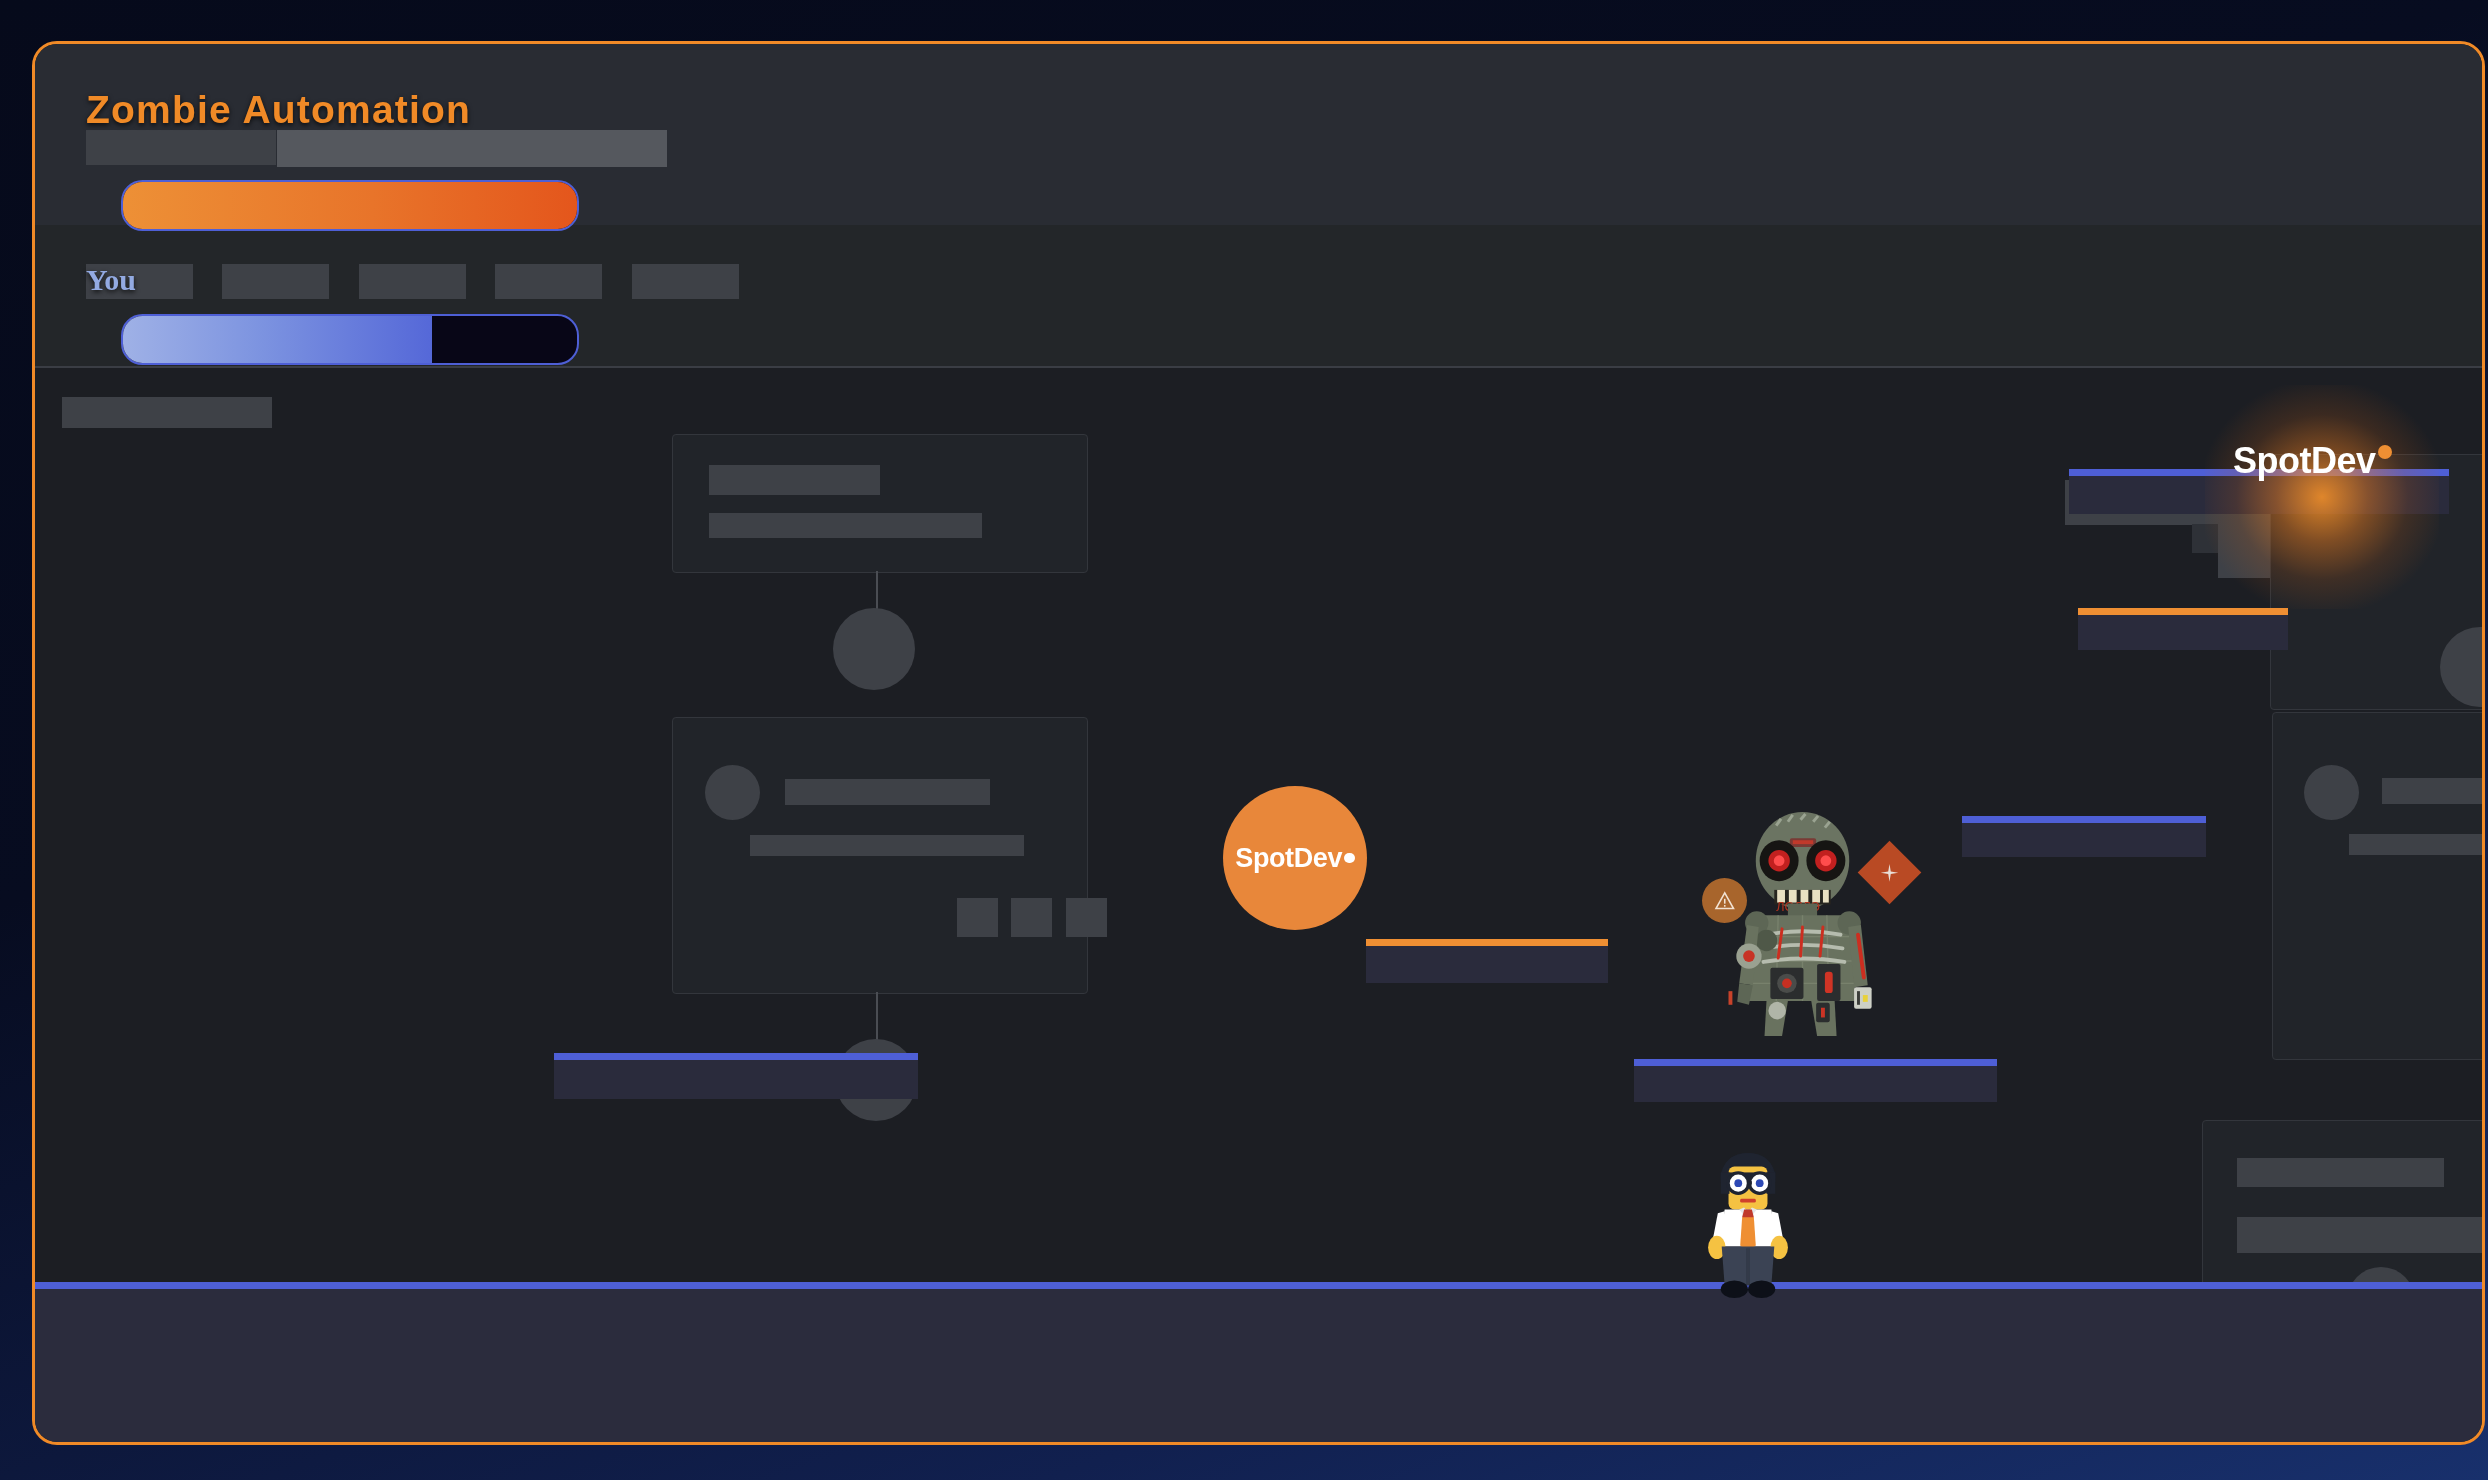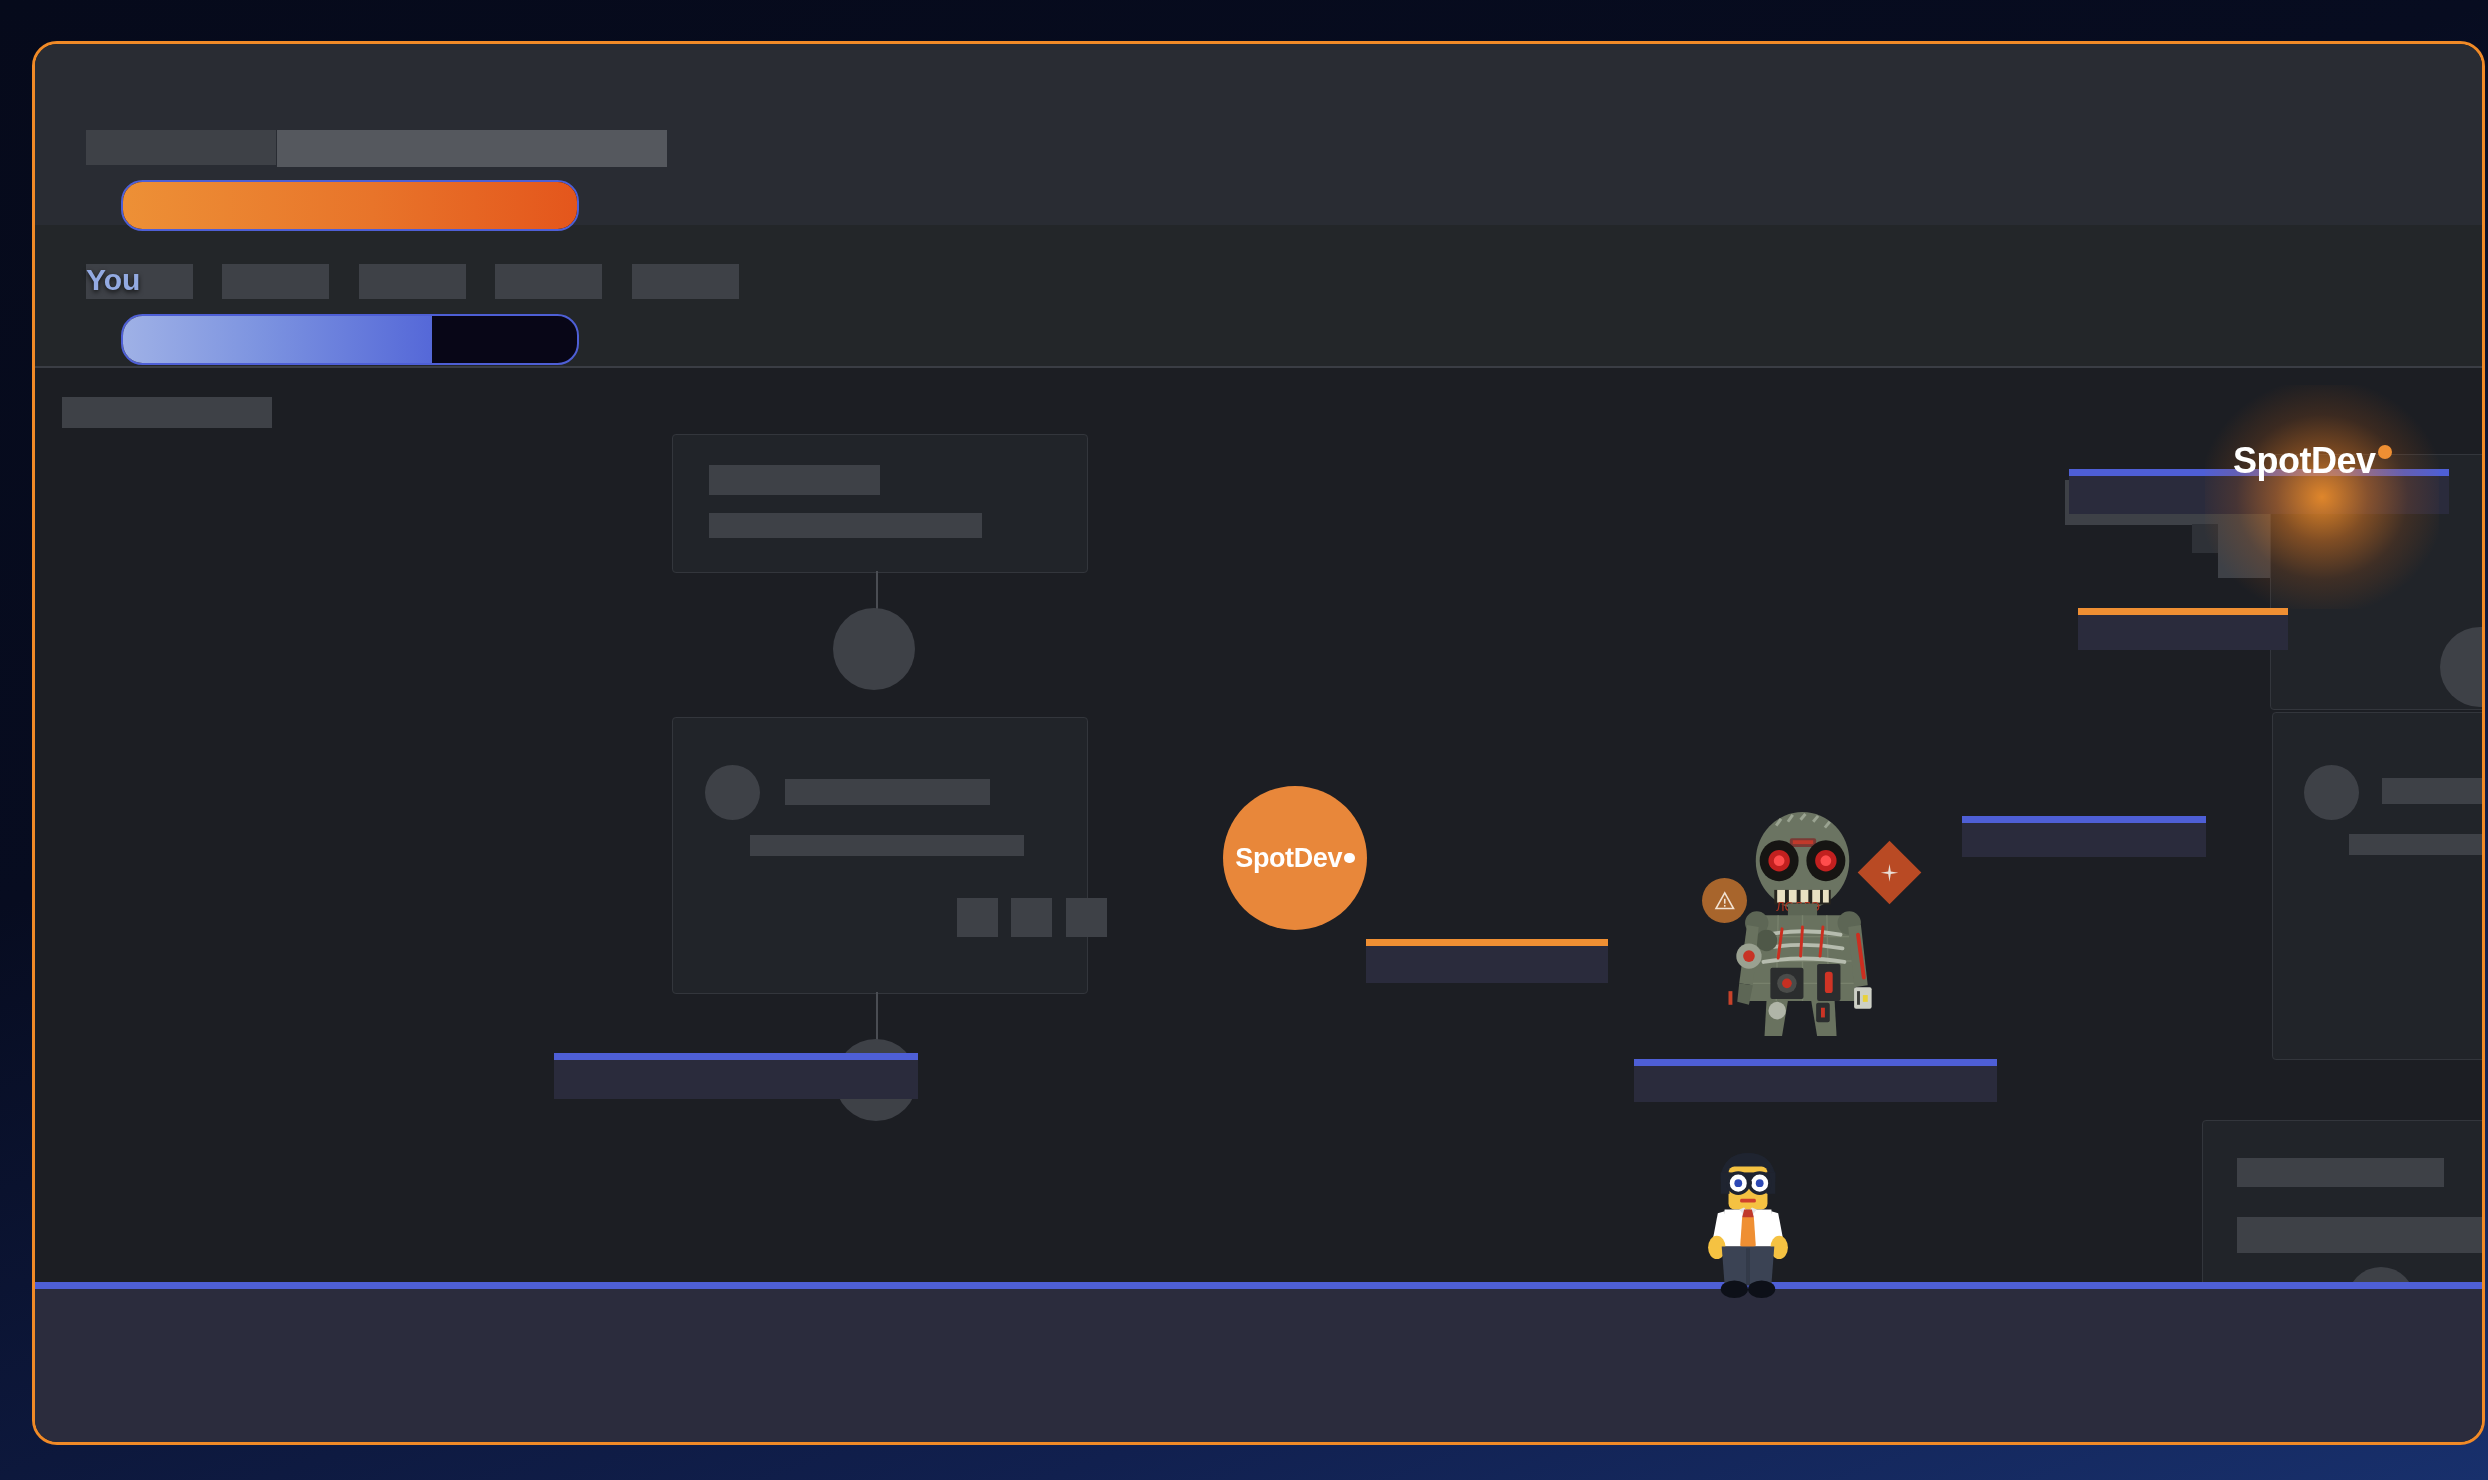--- a/index.html
+++ b/index.html
@@ -41,21 +41,21 @@
     position:absolute;left:51px;top:44px;
     font-size:39px;font-weight:bold;letter-spacing:1.2px;
     color:#f08a27;
     text-shadow:0 2px 4.9px rgba(0,0,0,.75);
     white-space:nowrap;z-index:6;
   }
   #you-label{
     position:absolute;left:51px;top:219px;
     font-size:30px;font-weight:bold;color:#93aae2;
     text-shadow:0 2px 4.9px rgba(0,0,0,.8);
-    z-index:6;white-space:nowrap;
+    z-index:6;white-space:nowrap;font-family:Liberation Serif, serif;
   }
 
   
   .bar-shell{
     position:absolute;border:2.9px solid #4e5fd6;border-radius:21.5px;
     overflow:hidden;box-sizing:border-box;z-index:7;
   }
   #boss-bar{left:86px;top:136px;width:458px;height:51px;background:#120b06;}
   #boss-fill{position:absolute;left:0;top:0;height:100%;
     background:linear-gradient(90deg,#ed9036 0%,#e8742a 55%,#e4561c 100%);}
@@ -338,20 +338,21 @@
       <ellipse cx="18" cy="99" rx="9" ry="12" fill="#f5c242"></ellipse>
       <ellipse cx="82" cy="99" rx="9" ry="12" fill="#f5c242"></ellipse>
 
       <path d="M23 98 L77 98 L74 138 L26 138 Z" fill="#3b4354"></path>
       <rect x="48" y="100" width="4" height="38" fill="#333a49"></rect>
 
       <ellipse cx="36" cy="142" rx="14" ry="9" fill="#0d1018"></ellipse>
       <ellipse cx="64" cy="142" rx="14" ry="9" fill="#0d1018"></ellipse>
     </svg>
 
+    <div id="title">Zombie Automation</div>
     <div id="you-label">You</div>
 
     <div id="boss-bar" class="bar-shell">
       <div id="boss-fill" style="width: 100%;"></div>
     </div>
     <div id="you-bar" class="bar-shell">
       <div id="you-fill" style="width: 68%;"></div>
     </div>
 
   </div>

